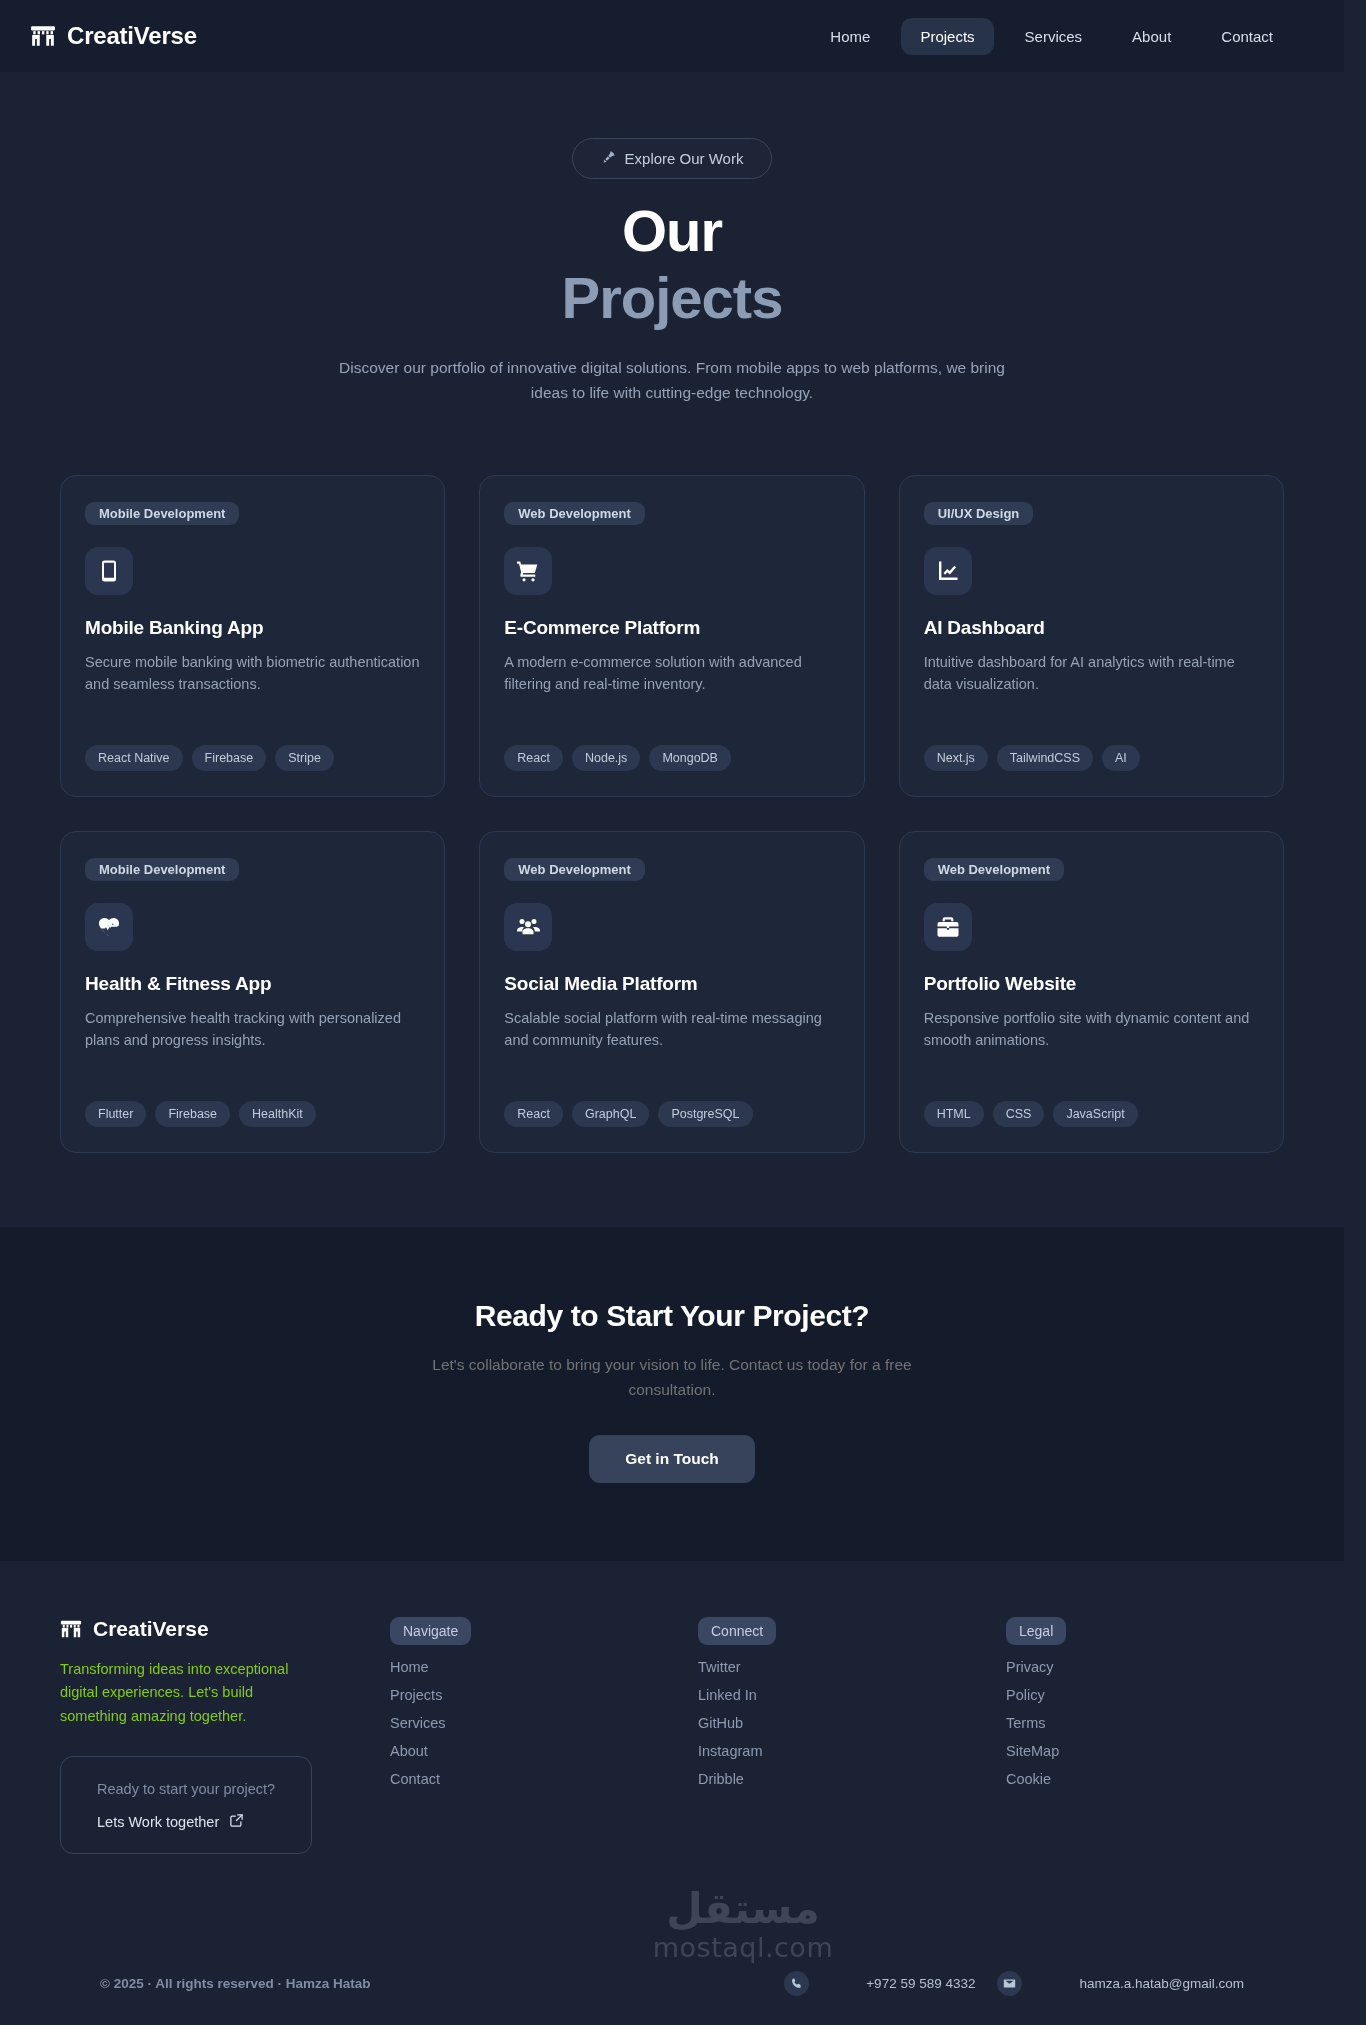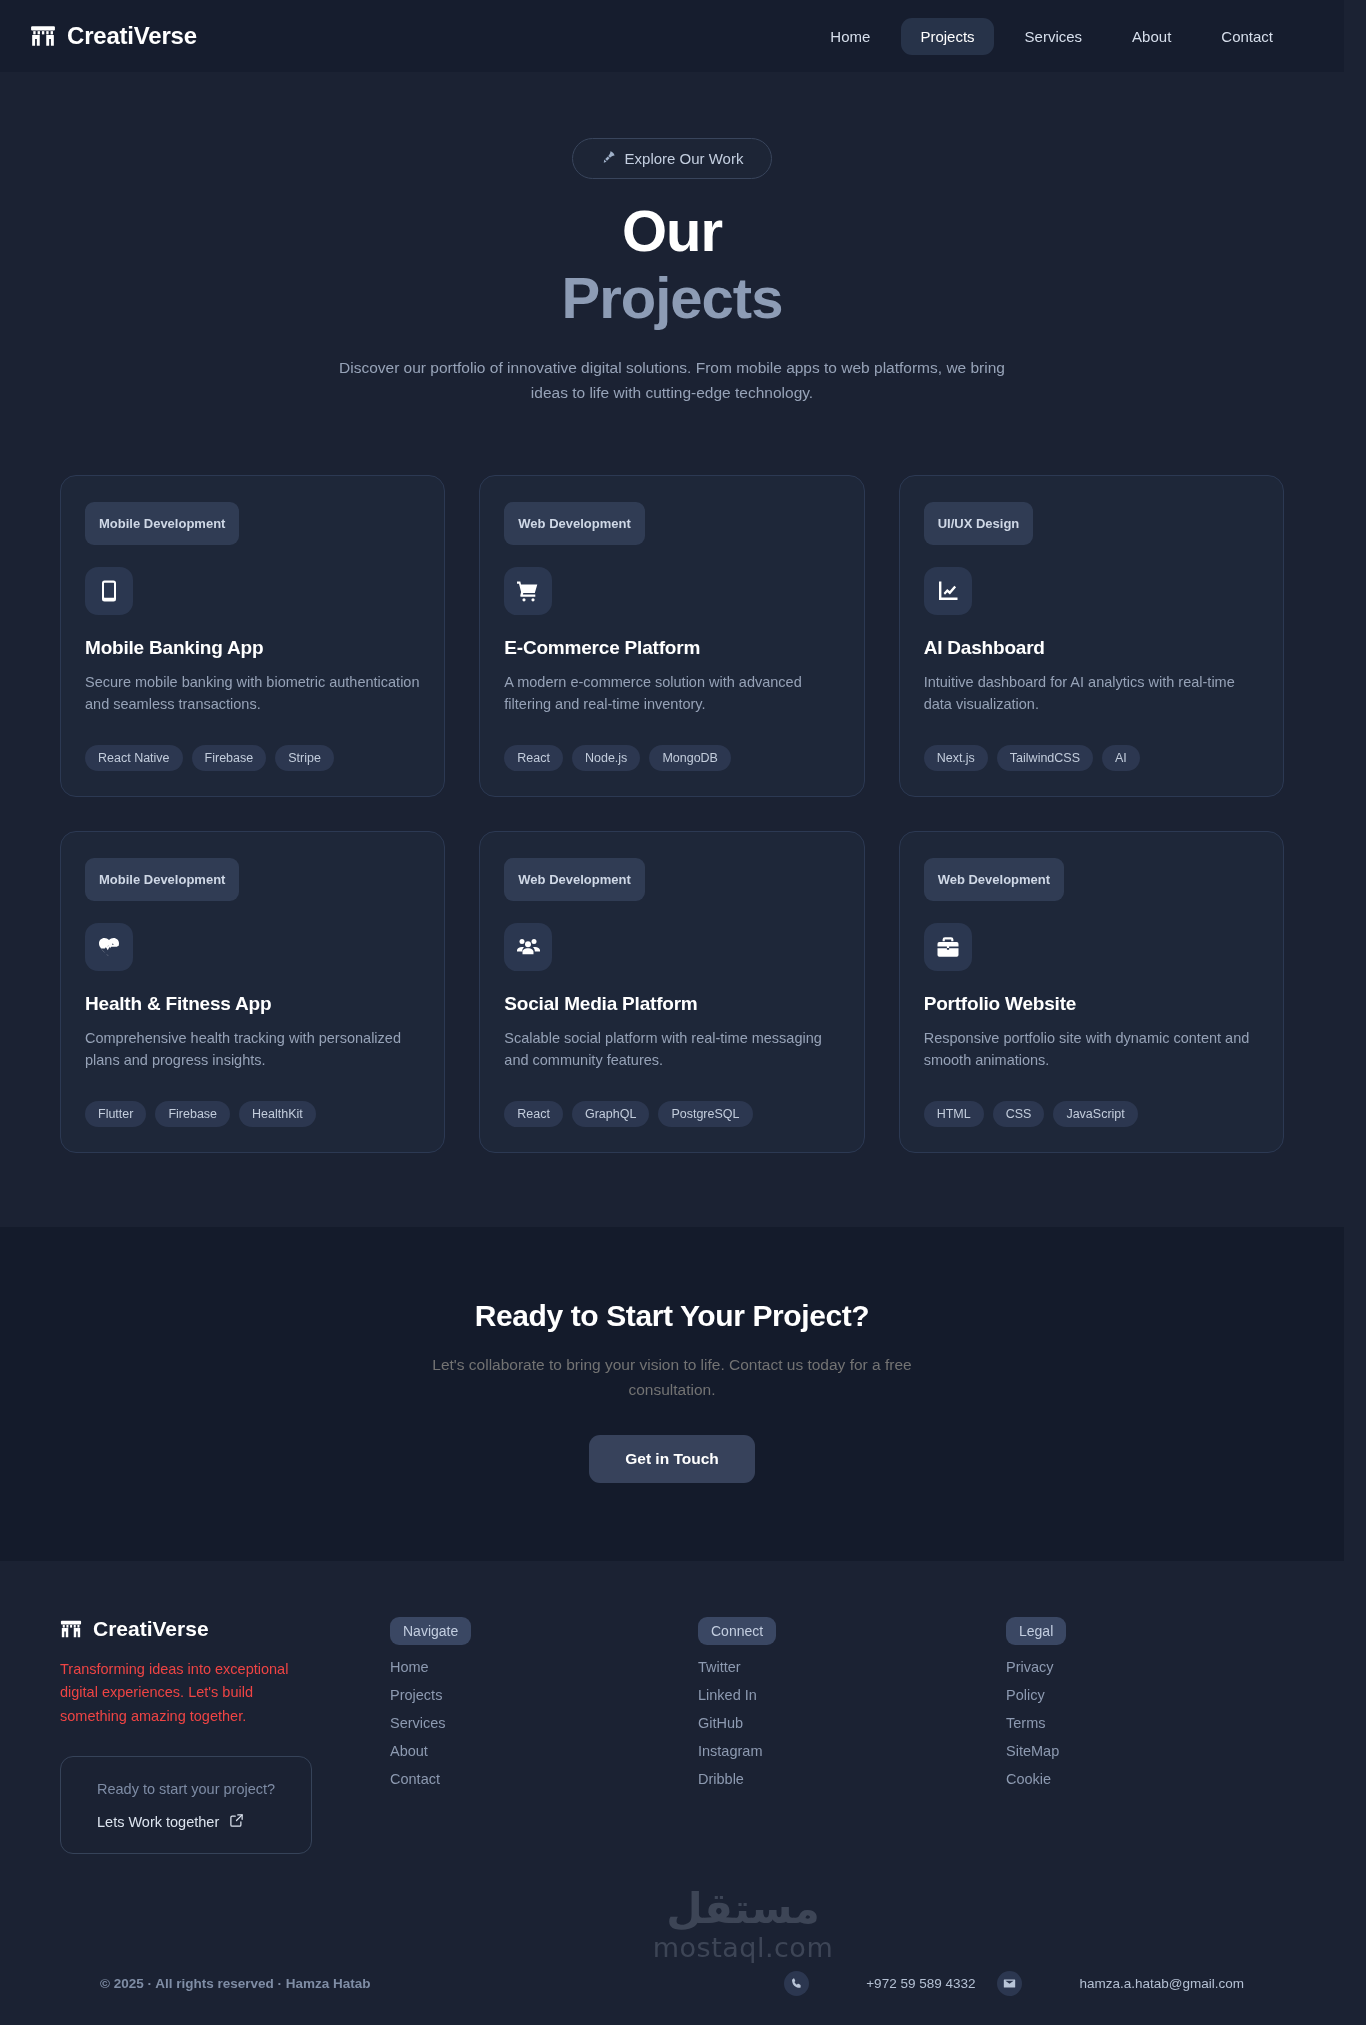--- a/index.html
+++ b/index.html
@@ -82,21 +82,21 @@
     border-radius:16px;
     padding:26px 24px 25px;
     min-height:322px;
     display:flex;flex-direction:column;
   }
   .cat-pill{
     align-self:flex-start;
     background:#303c54;
     color:#cfd8e6;
     font-size:13px;font-weight:600;
-    padding:14px 14px;border-radius:9px;
+    padding:4px 14px;border-radius:9px;
   }
   .icon-tile{
     width:48px;height:48px;
     margin-top:22px;
     background:#2b3750;
     border-radius:13px;
     display:flex;align-items:center;justify-content:center;
   }
   .icon-tile svg{width:24px;height:24px;display:block;fill:#ffffff;}
   .card-title{
@@ -150,21 +150,21 @@
     display:grid;
     grid-template-columns:300px 1fr 1fr 1fr;
     gap:30px;
     max-width:1270px;margin:0 auto;
   }
   .f-brand{display:flex;align-items:center;gap:11px;}
   .f-brand-logo{width:22px;height:22px;display:block;}
   .f-brand-name{font-size:21px;font-weight:700;color:#ffffff;}
   .f-about{
     margin-top:17px;
-    font-size:14.5px;line-height:1.62;color:#ef4444;
+    font-size:14.5px;line-height:1.62;color:#84cc16;
     max-width:255px;
   }
   .f-box{
     margin-top:28px;
     border:1px solid #364359;
     border-radius:13px;
     padding:22px 24px 22px 36px;
     width:252px;
   }
   .f-box-q{font-size:14.5px;line-height:1.5;color:#7e8ca5;}

